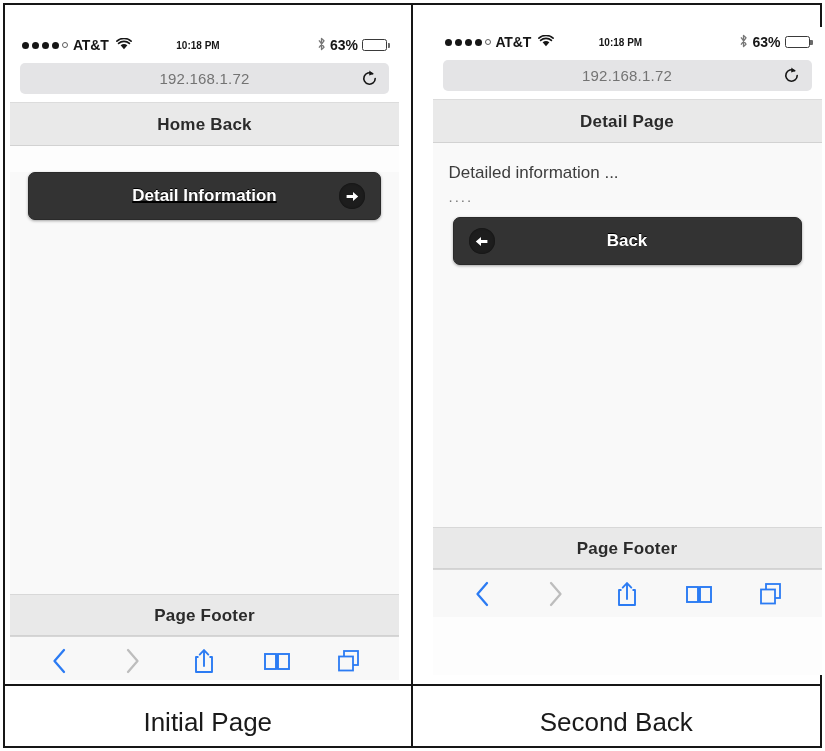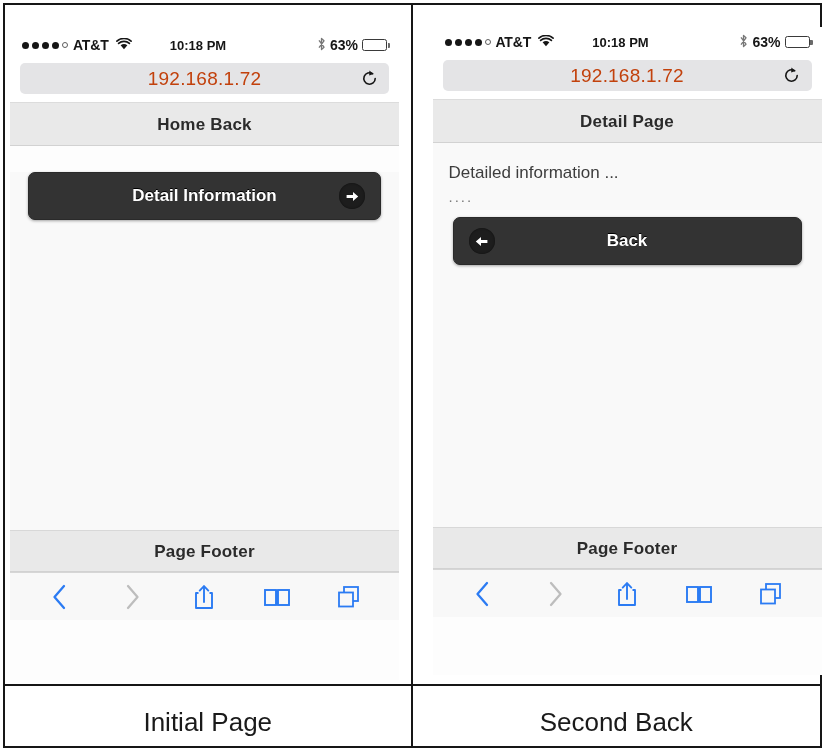--- a/index.html
+++ b/index.html
@@ -87,21 +87,21 @@
     width: 7px; height: 7px; border-radius: 50%;
     background: #161616; display: block;
   }
   .dot.hollow { background: transparent; border: 1.3px solid #5d5d5d; width: 6px; height: 6px; }
   .carrier { font-size: 14px; font-weight: bold; letter-spacing: -0.2px; }
   .wifi { display: inline-block; margin-left: 2px; }
   .sb-center {
     position: absolute;
     left: 0; right: 13px;
     text-align: center;
-    font-size: 13px; font-weight: bold;
+    font-size: 10px; font-weight: bold;
     pointer-events: none;
   }
   .sb-right {
     margin-left: auto;
     display: flex; align-items: center; gap: 4px;
     position: relative; z-index: 2; text-align: center;
   }
   .batt-pct { font-size: 14px; font-weight: bold; }
   .battery {
     width: 25px; height: 12px;
@@ -127,21 +127,21 @@
   }
   .urlbar {
     height: 31px;
     background: #e4e4e6;
     border-radius: 5px;
     display: flex;
     align-items: center;
     justify-content: center;
     position: relative;
   }
-  .url-text { font-size: 19px; color: #c2410c; letter-spacing: 0.2px; }
+  .url-text { font-size: 15px; color: #737373; letter-spacing: 0.2px; }
   .reload-btn {
     position: absolute; right: 10px; top: 50%;
     transform: translateY(-50%);
     width: 20px; height: 20px;
     display: flex; align-items: center; justify-content: center;
   }
 
   
   .jqm-header, .jqm-footer {
     background: #e9e9e9;
@@ -161,21 +161,21 @@
     height: 42px;
     line-height: 42px;
     border-top: 1px solid #d8d8d8;
     border-bottom: 1px solid #d2d2d2;
   }
 
   .jqm-content {
     background: #f9f9f9;
     position: relative;
   }
-  .jqm-content.c1 { height: 358px; }
+  .jqm-content.c1 { height: 422px; text-decoration: underline; }
   .jqm-content.c2 { height: 384px; padding: 18px 16px 0 16px; }
 
   .detail-text {
     font-size: 17px;
     color: #3d3d3d;
     line-height: 1.45;
   }
   .detail-text.small { letter-spacing: 2px; color: #7a7a7a; font-size: 15px; }
 
   

